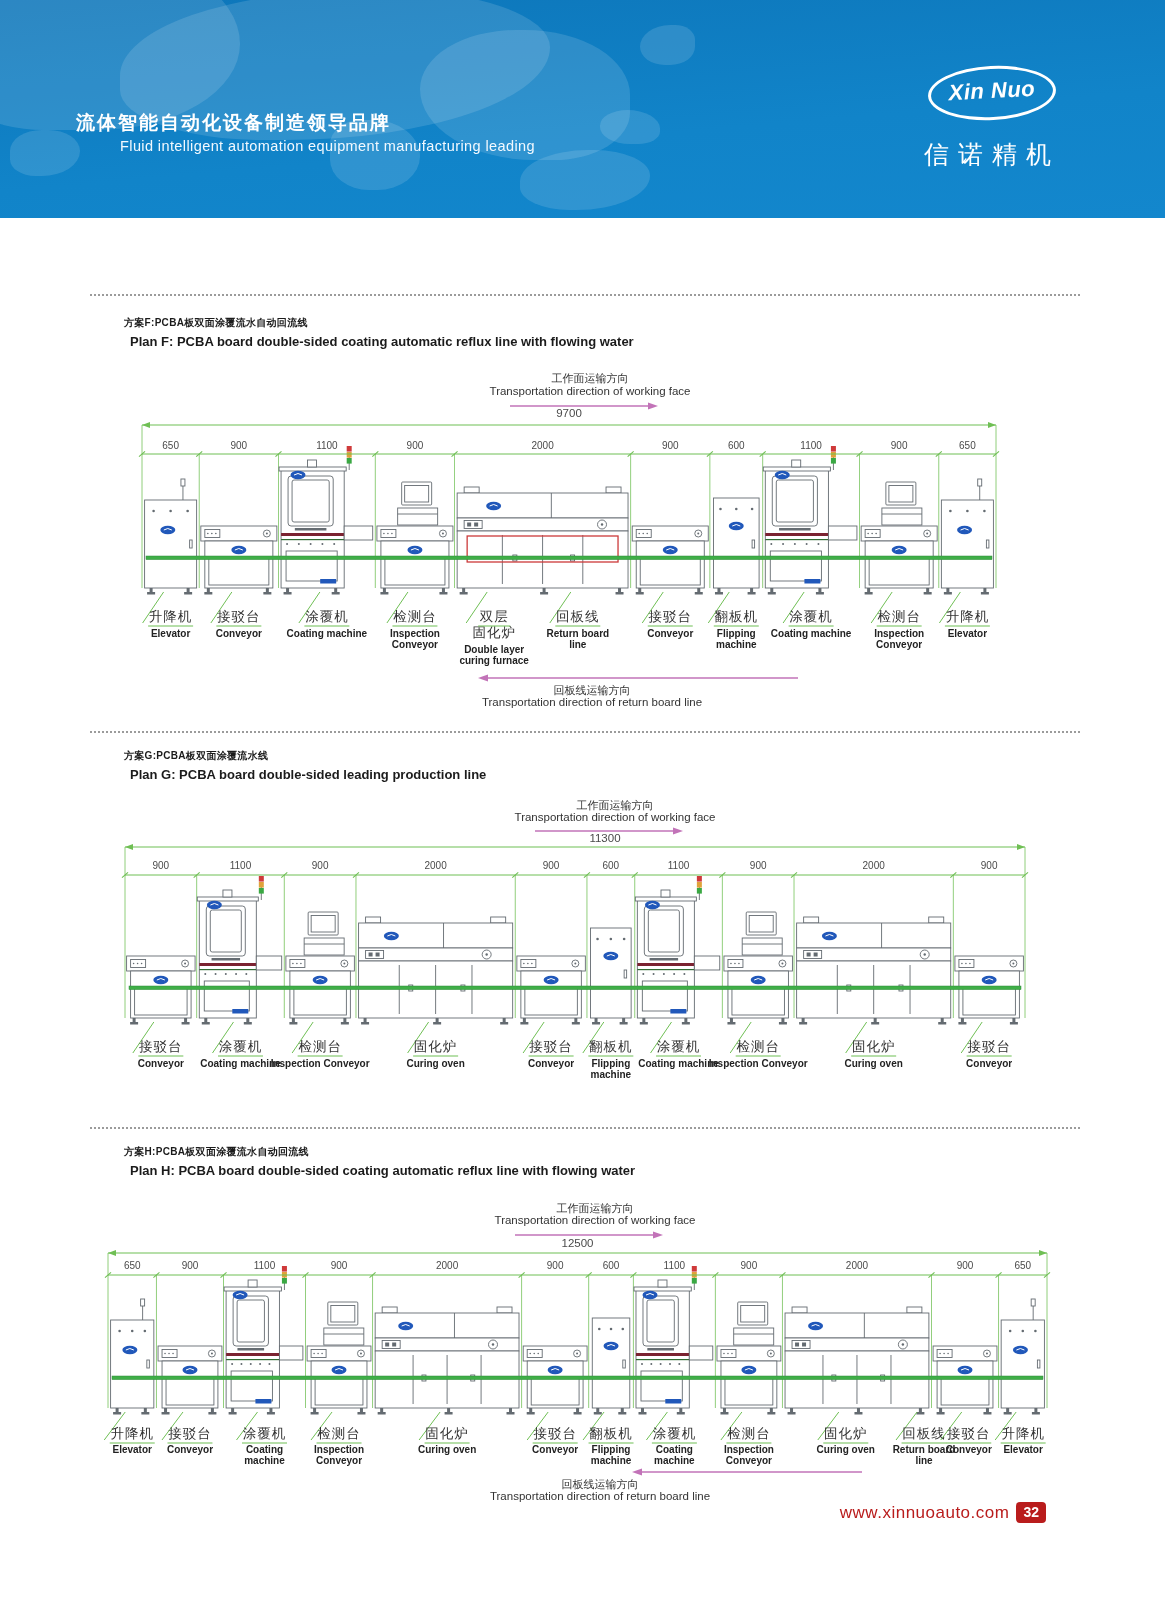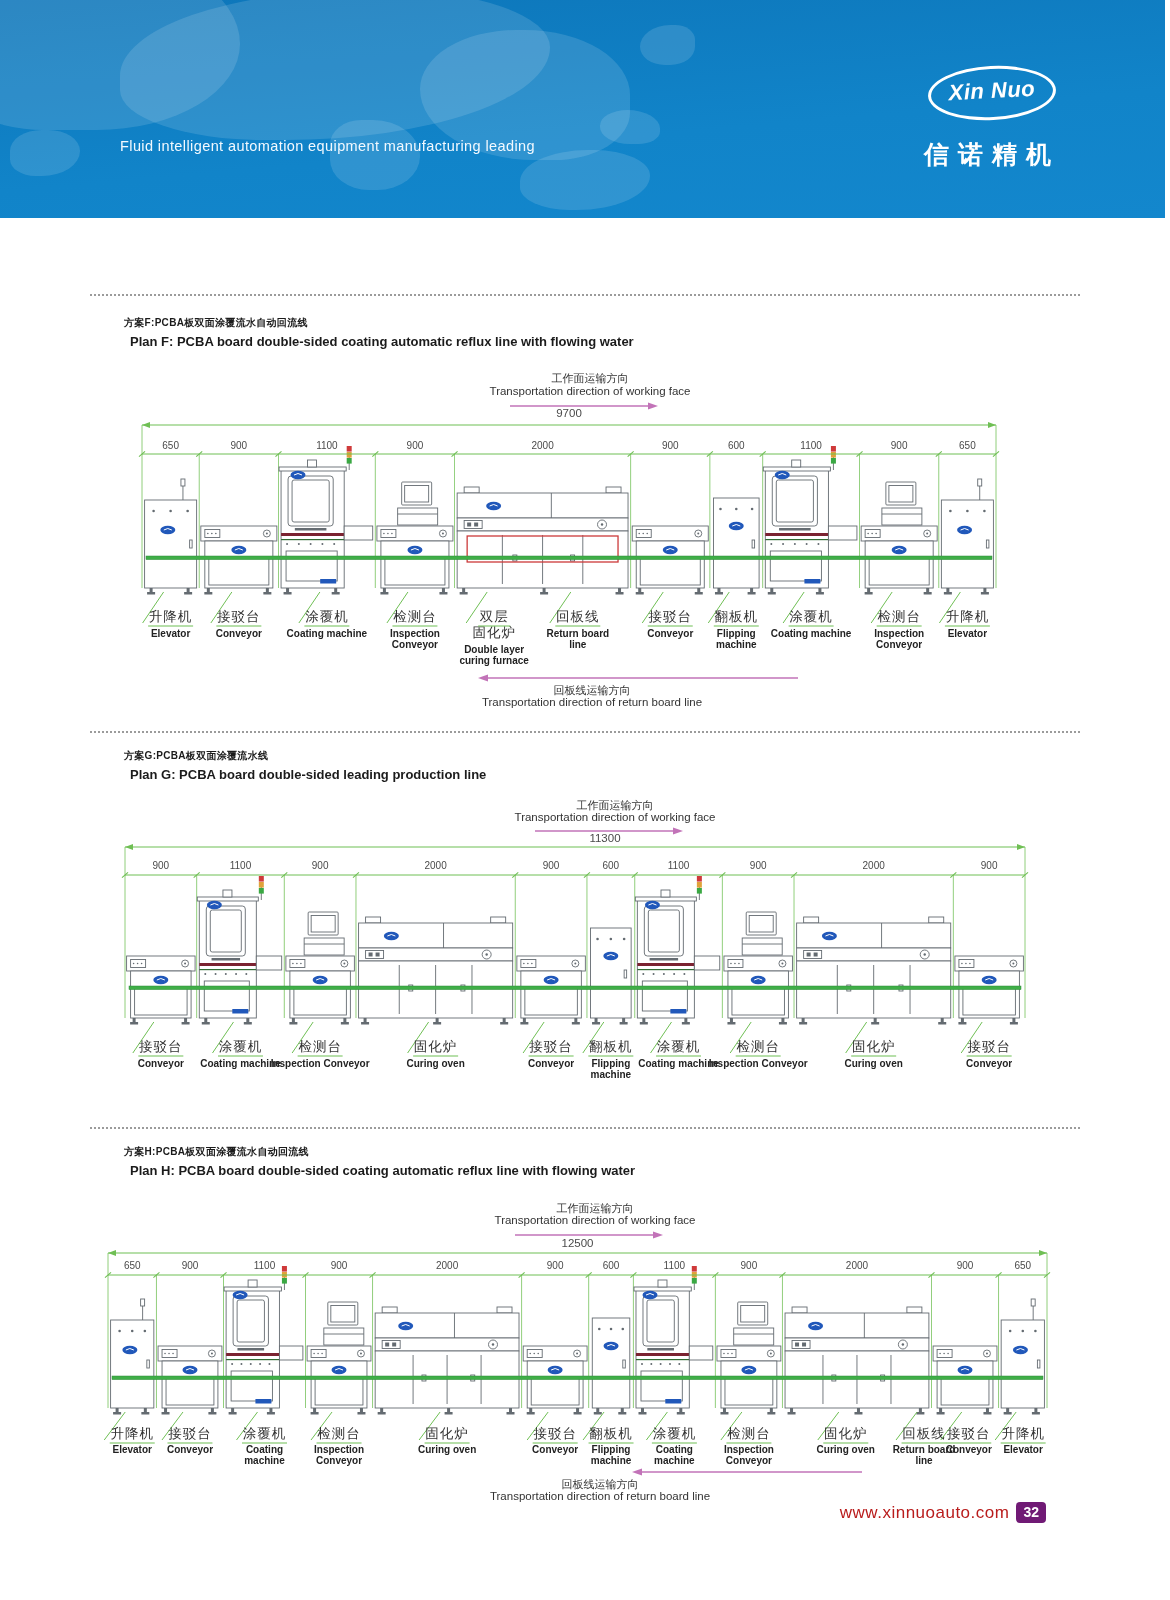--- a/index.html
+++ b/index.html
@@ -6,47 +6,48 @@
   .page{position:relative;width:1170px;height:1600px;margin:0 auto;background:#ffffff;overflow:hidden;
         font-family:"Liberation Sans","DejaVu Sans",sans-serif;}
   
   .hdr{position:absolute;left:0;top:0;width:1165px;height:218px;background:linear-gradient(175deg,#0d76ba 0%,#1184c9 60%,#1387cd 100%);overflow:hidden;}
   .blob{position:absolute;background:rgba(255,255,255,0.13);}
   .slogan-zh{position:absolute;left:76px;top:110px;color:#ffffff;font-size:19px;font-weight:700;letter-spacing:2px;}
   .slogan-en{position:absolute;left:76px;top:138px;color:#f2f9ff;font-size:14.5px;font-weight:400;letter-spacing:.4px;margin-left:44px;}
   .logo-wrap{position:absolute;left:902px;top:66px;width:180px;text-align:center;}
   .logo-oval{position:relative;display:inline-block;width:122px;height:48px;border:3.5px solid #ffffff;border-radius:50%;transform:rotate(-3deg);}
   .logo-oval span{position:absolute;left:0;right:0;top:9px;color:#ffffff;font-size:22px;font-weight:700;font-style:italic;letter-spacing:.5px;}
-  .brand-cn{margin-top:14px;color:#ffffff;font-size:25px;font-weight:700;letter-spacing:9px;}
+  .brand-cn{margin-top:14px;color:#ffffff;font-size:25px;font-weight:400;letter-spacing:9px;}
   
   .sep{position:absolute;left:90px;width:990px;border-top:2px dotted #9b9b9b;}
   .ptitle-zh{position:absolute;left:124px;color:#1b1b1b;font-size:10px;font-weight:700;letter-spacing:.3px;}
   .ptitle-en{position:absolute;left:130px;color:#1b1b1b;font-size:13px;font-weight:700;text-align:center;}
   #diag{position:absolute;left:0;top:0;}
   
   .footer{position:absolute;left:0;top:1502px;width:1046px;text-align:right;}
   .site{color:#b91c1c;font-size:17px;letter-spacing:.5px;vertical-align:middle;}
-  .pageno{display:inline-block;margin-left:7px;padding:2px 7px 3px;background:#701a75;border-radius:4px;color:#ffffff;font-size:14px;font-weight:700;vertical-align:middle;}
+  .pageno{display:inline-block;margin-left:7px;padding:2px 7px 3px;background:#b91c1c;border-radius:4px;color:#ffffff;font-size:14px;font-weight:700;vertical-align:middle;}
 </style>
 </head>
 <body>
 
 <div class="page">
 
   <header class="hdr">
     <div>
       <div class="blob" style="left:-60px;top:-50px;width:300px;height:180px;border-radius:45% 60% 55% 40%"></div>
       <div class="blob" style="left:120px;top:-10px;width:430px;height:150px;border-radius:60% 40% 65% 35%"></div>
       <div class="blob" style="left:420px;top:30px;width:210px;height:130px;border-radius:50% 55% 40% 60%"></div>
       <div class="blob" style="left:330px;top:120px;width:90px;height:70px;border-radius:40% 60% 55% 50%"></div>
       <div class="blob" style="left:520px;top:150px;width:130px;height:60px;border-radius:55% 45% 60% 40%"></div>
       <div class="blob" style="left:640px;top:25px;width:55px;height:40px;border-radius:60% 40% 50% 50%"></div>
       <div class="blob" style="left:10px;top:130px;width:70px;height:46px;border-radius:50% 50% 60% 40%"></div>
       <div class="blob" style="left:600px;top:110px;width:60px;height:34px;border-radius:50% 60% 40% 55%"></div>
     </div>
+    <div class="slogan-zh">流体智能自动化设备制造领导品牌</div>
     <div class="slogan-en">Fluid intelligent automation equipment manufacturing leading</div>
     <div class="logo-wrap">
       <div class="logo-oval">
         <span>Xin Nuo</span>
       </div>
       <div class="brand-cn">信诺精机</div>
     </div>
   </header>
 
   <div id="titles">

